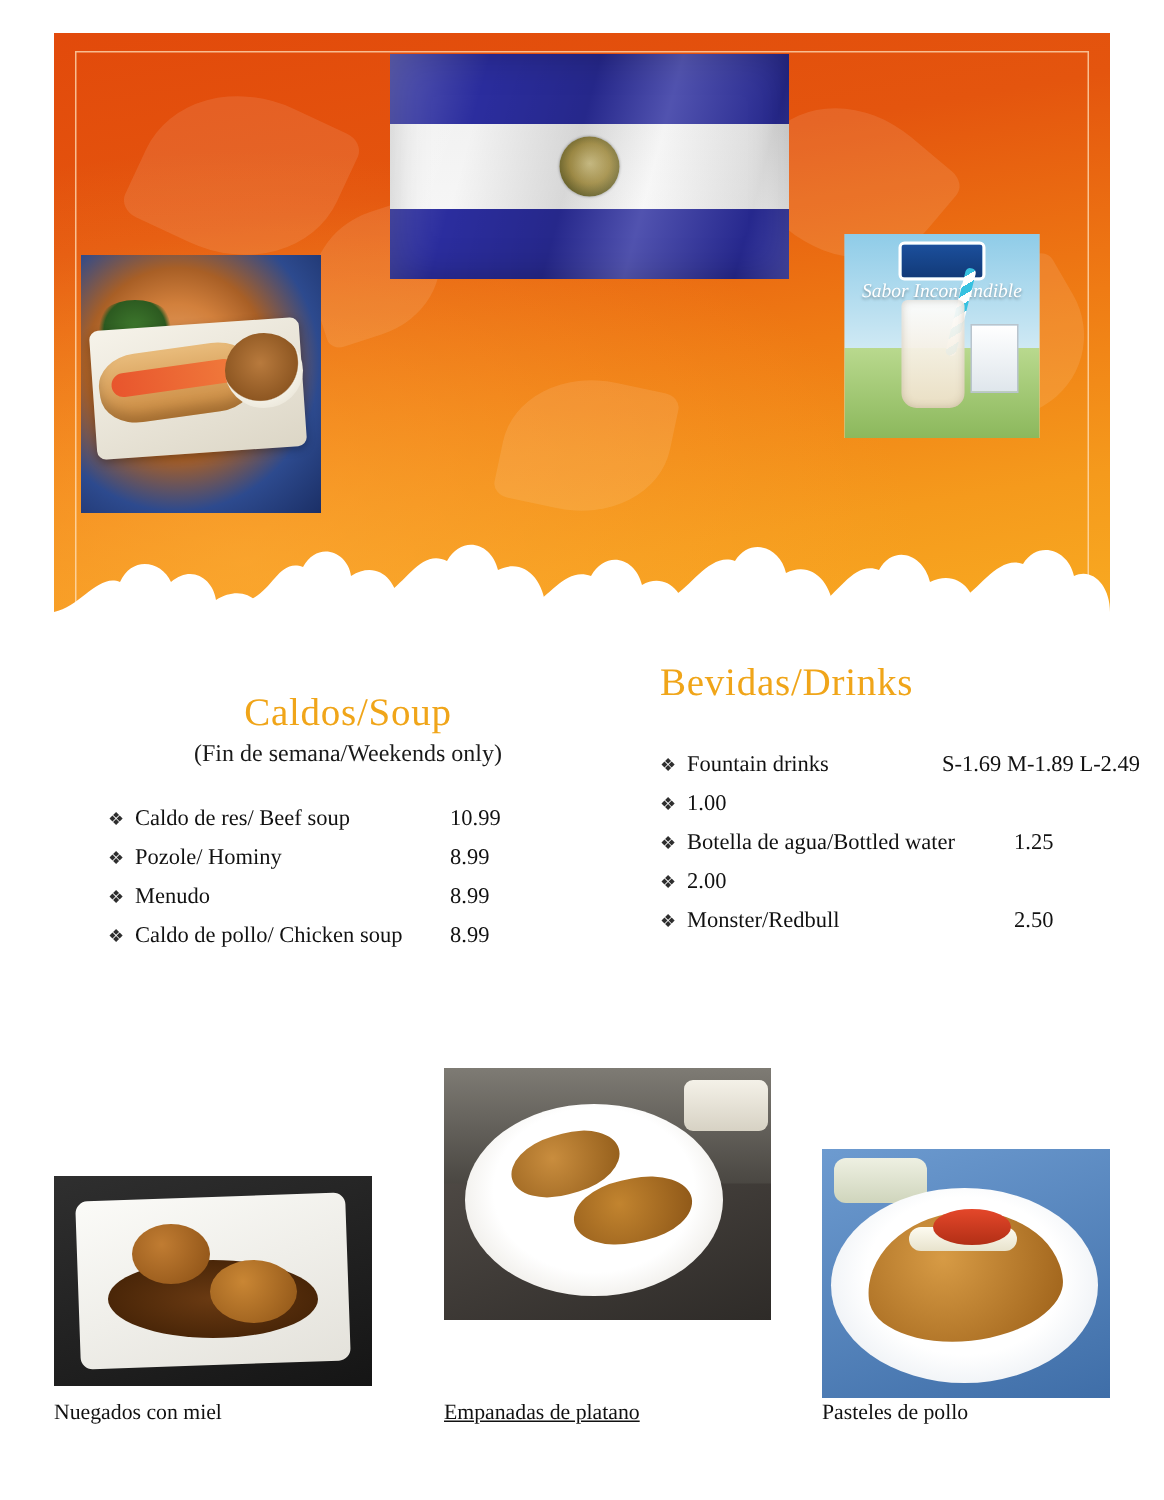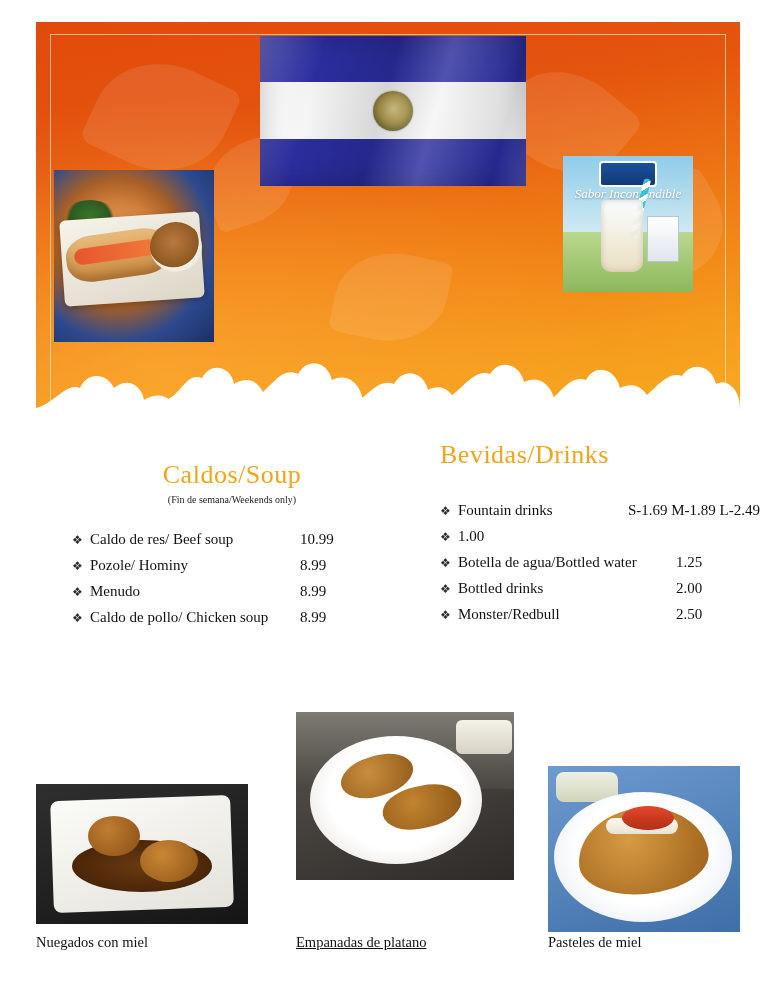--- a/index.html
+++ b/index.html
@@ -169,21 +169,21 @@
     white-space: nowrap;
   }
 
   
   .section-title {
     color: #f0a519;
     font-size: 26px;
     letter-spacing: 0.5px;
   }
   .sub-note {
-    font-size: 10px;
+    font-size: 16px;
     color: #1a1a1a;
   }
   .menu-list { list-style: none; margin: 0; padding: 0; }
   .menu-row {
     display: flex;
     align-items: baseline;
     font-size: 15px;
     color: #111;
     margin-bottom: 9px;
   }
@@ -413,21 +413,20 @@
       <span class="bullet">❖</span>
       <span class="item-price">1.00</span>
     </li>
     <li class="menu-row">
       <span class="bullet">❖</span>
       <span class="item-name">Botella de agua/Bottled water</span>
       <span class="item-price">1.25</span>
     </li>
     <li class="menu-row">
       <span class="bullet">❖</span>
-      <span class="item-name">Bottled drinks</span>
       <span class="item-price">2.00</span>
     </li>
     <li class="menu-row">
       <span class="bullet">❖</span>
       <span class="item-name">Monster/Redbull</span>
       <span class="item-price">2.50</span>
     </li>
   </ul>
 </div>
 
@@ -448,13 +447,13 @@
 </div>
 <div class="caption cap-empanadas">Empanadas de platano</div>
 
 <div class="photo photo-pasteles">
   <div class="side"></div>
   <div class="plate"></div>
   <div class="pastel"></div>
   <div class="cheese"></div>
   <div class="salsa"></div>
 </div>
-<div class="caption cap-pasteles">Pasteles de miel</div>
+<div class="caption cap-pasteles">Pasteles de pollo</div>
 
 </body></html>

